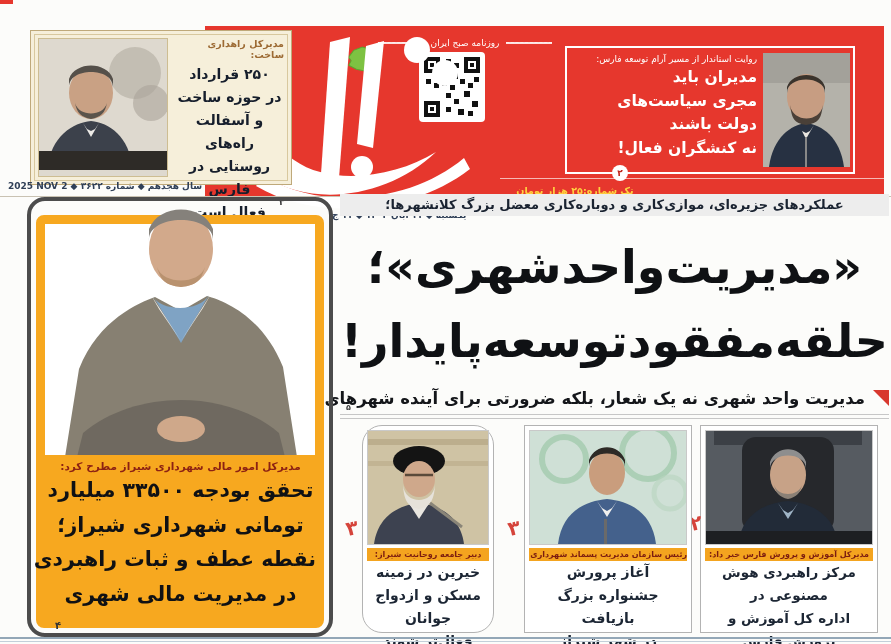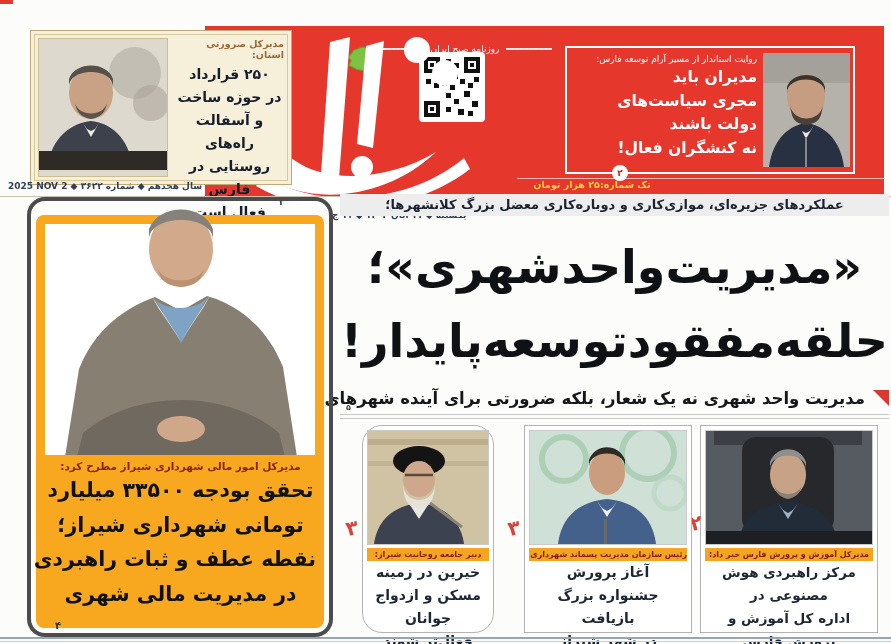--- a/index.html
+++ b/index.html
@@ -8,36 +8,36 @@
     position:relative;width:891px;height:644px;margin:0 auto;
     background:#fcfcfa;overflow:hidden;
     font-family:"DejaVu Sans",sans-serif;
   }
   .abs{position:absolute;}
   .rtl{direction:rtl;}
 
   
   .masthead{left:205px;top:26px;width:679px;height:170px;background:#e6372d;}
   .corner-mark{left:0;top:0;width:13px;height:4px;background:#e6372d;}
-  .tagline{left:160px;top:18px;width:200px;color:#fff;font-size:9px;
+  .tagline{left:160px;top:12px;width:200px;color:#fff;font-size:9px;
     display:flex;align-items:center;justify-content:center;gap:7px;}
   .tagline:before,.tagline:after{content:"";display:block;width:46px;height:1px;
     background:rgba(255,255,255,.85);border-top:1px dashed rgba(255,255,255,.4);}
   .qr{left:214px;top:26px;width:66px;height:70px;background:#fff;border-radius:4px;padding:5px;}
   .iranmap{left:140px;top:20px;width:38px;height:27px;}
   .callig{left:-4px;top:0;width:302px;height:180px;overflow:visible;}
   .lead-box{left:360px;top:20px;width:290px;height:128px;border:2px solid #ffffff;}
   .lead-photo{position:absolute;left:196px;top:5px;width:87px;height:114px;}
   .lead-text{position:absolute;right:96px;left:6px;top:5px;direction:rtl;text-align:right;color:#fff;}
   .lead-kicker{font-size:9px;line-height:13px;font-weight:400;}
   .lead-line{font-size:15.5px;line-height:23.5px;font-weight:800;}
   .lead-marker{position:absolute;left:45px;bottom:-9px;width:16px;height:16px;border-radius:50%;
     background:#fff;color:#c0271d;font-size:9px;font-weight:700;text-align:center;line-height:16px;}
-  .price-strip{left:312px;right:0;top:152px;height:18px;border-top:1px solid rgba(255,255,255,.65);
-    display:flex;align-items:flex-start;}
+  .price-strip{left:295px;right:0;top:152px;height:18px;border-top:1px solid rgba(255,255,255,.65);
+    display:flex;align-items:flex-end;}
   .price{width:150px;text-align:center;color:#ffd23f;font-size:9.5px;font-weight:700;direction:rtl;}
   .website{flex:1;text-align:center;color:rgba(255,255,255,.85);font-size:10.5px;letter-spacing:.4px;}
 
   
   .cream-box{left:30px;top:30px;width:262px;height:155px;background:#f6efda;
     border:1px solid #bfa97a;box-shadow:inset 0 0 0 3px #f6efda, inset 0 0 0 4px #d8c89e;
     padding:7px;display:flex;direction:rtl;gap:7px;}
   .cream-text{flex:1;text-align:center;}
   .cream-kicker{font-size:9.5px;color:#9c6a33;font-weight:700;text-align:right;margin-bottom:3px;}
   .cream-line{font-size:14px;line-height:23px;font-weight:800;color:#161e2c;}
@@ -167,21 +167,21 @@
       <div class="lead-marker">۲</div>
     </div>
 
     <div class="abs price-strip">
       <div class="price">تک شماره:۲۵ هزار تومان</div>
     </div>
   </div>
 
   <div class="abs cream-box">
     <div class="cream-text">
-      <div class="cream-kicker">مدیرکل ضرورتی استان:</div>
+      <div class="cream-kicker">مدیرکل راهداری ساخت:</div>
       <div class="cream-line">۲۵۰ قرارداد</div>
       <div class="cream-line">در حوزه ساخت</div>
       <div class="cream-line">و آسفالت راه‌های</div>
       <div class="cream-line">روستایی در فارس</div>
       <div class="cream-line">فعال است</div>
     </div>
     <div class="cream-photo">
       <svg width="128" height="131" viewBox="0 0 128 131">
         <rect width="128" height="131" fill="#ded9cf"></rect>
         <circle cx="96" cy="34" r="26" fill="#b8b2a6" opacity="0.7"></circle>

